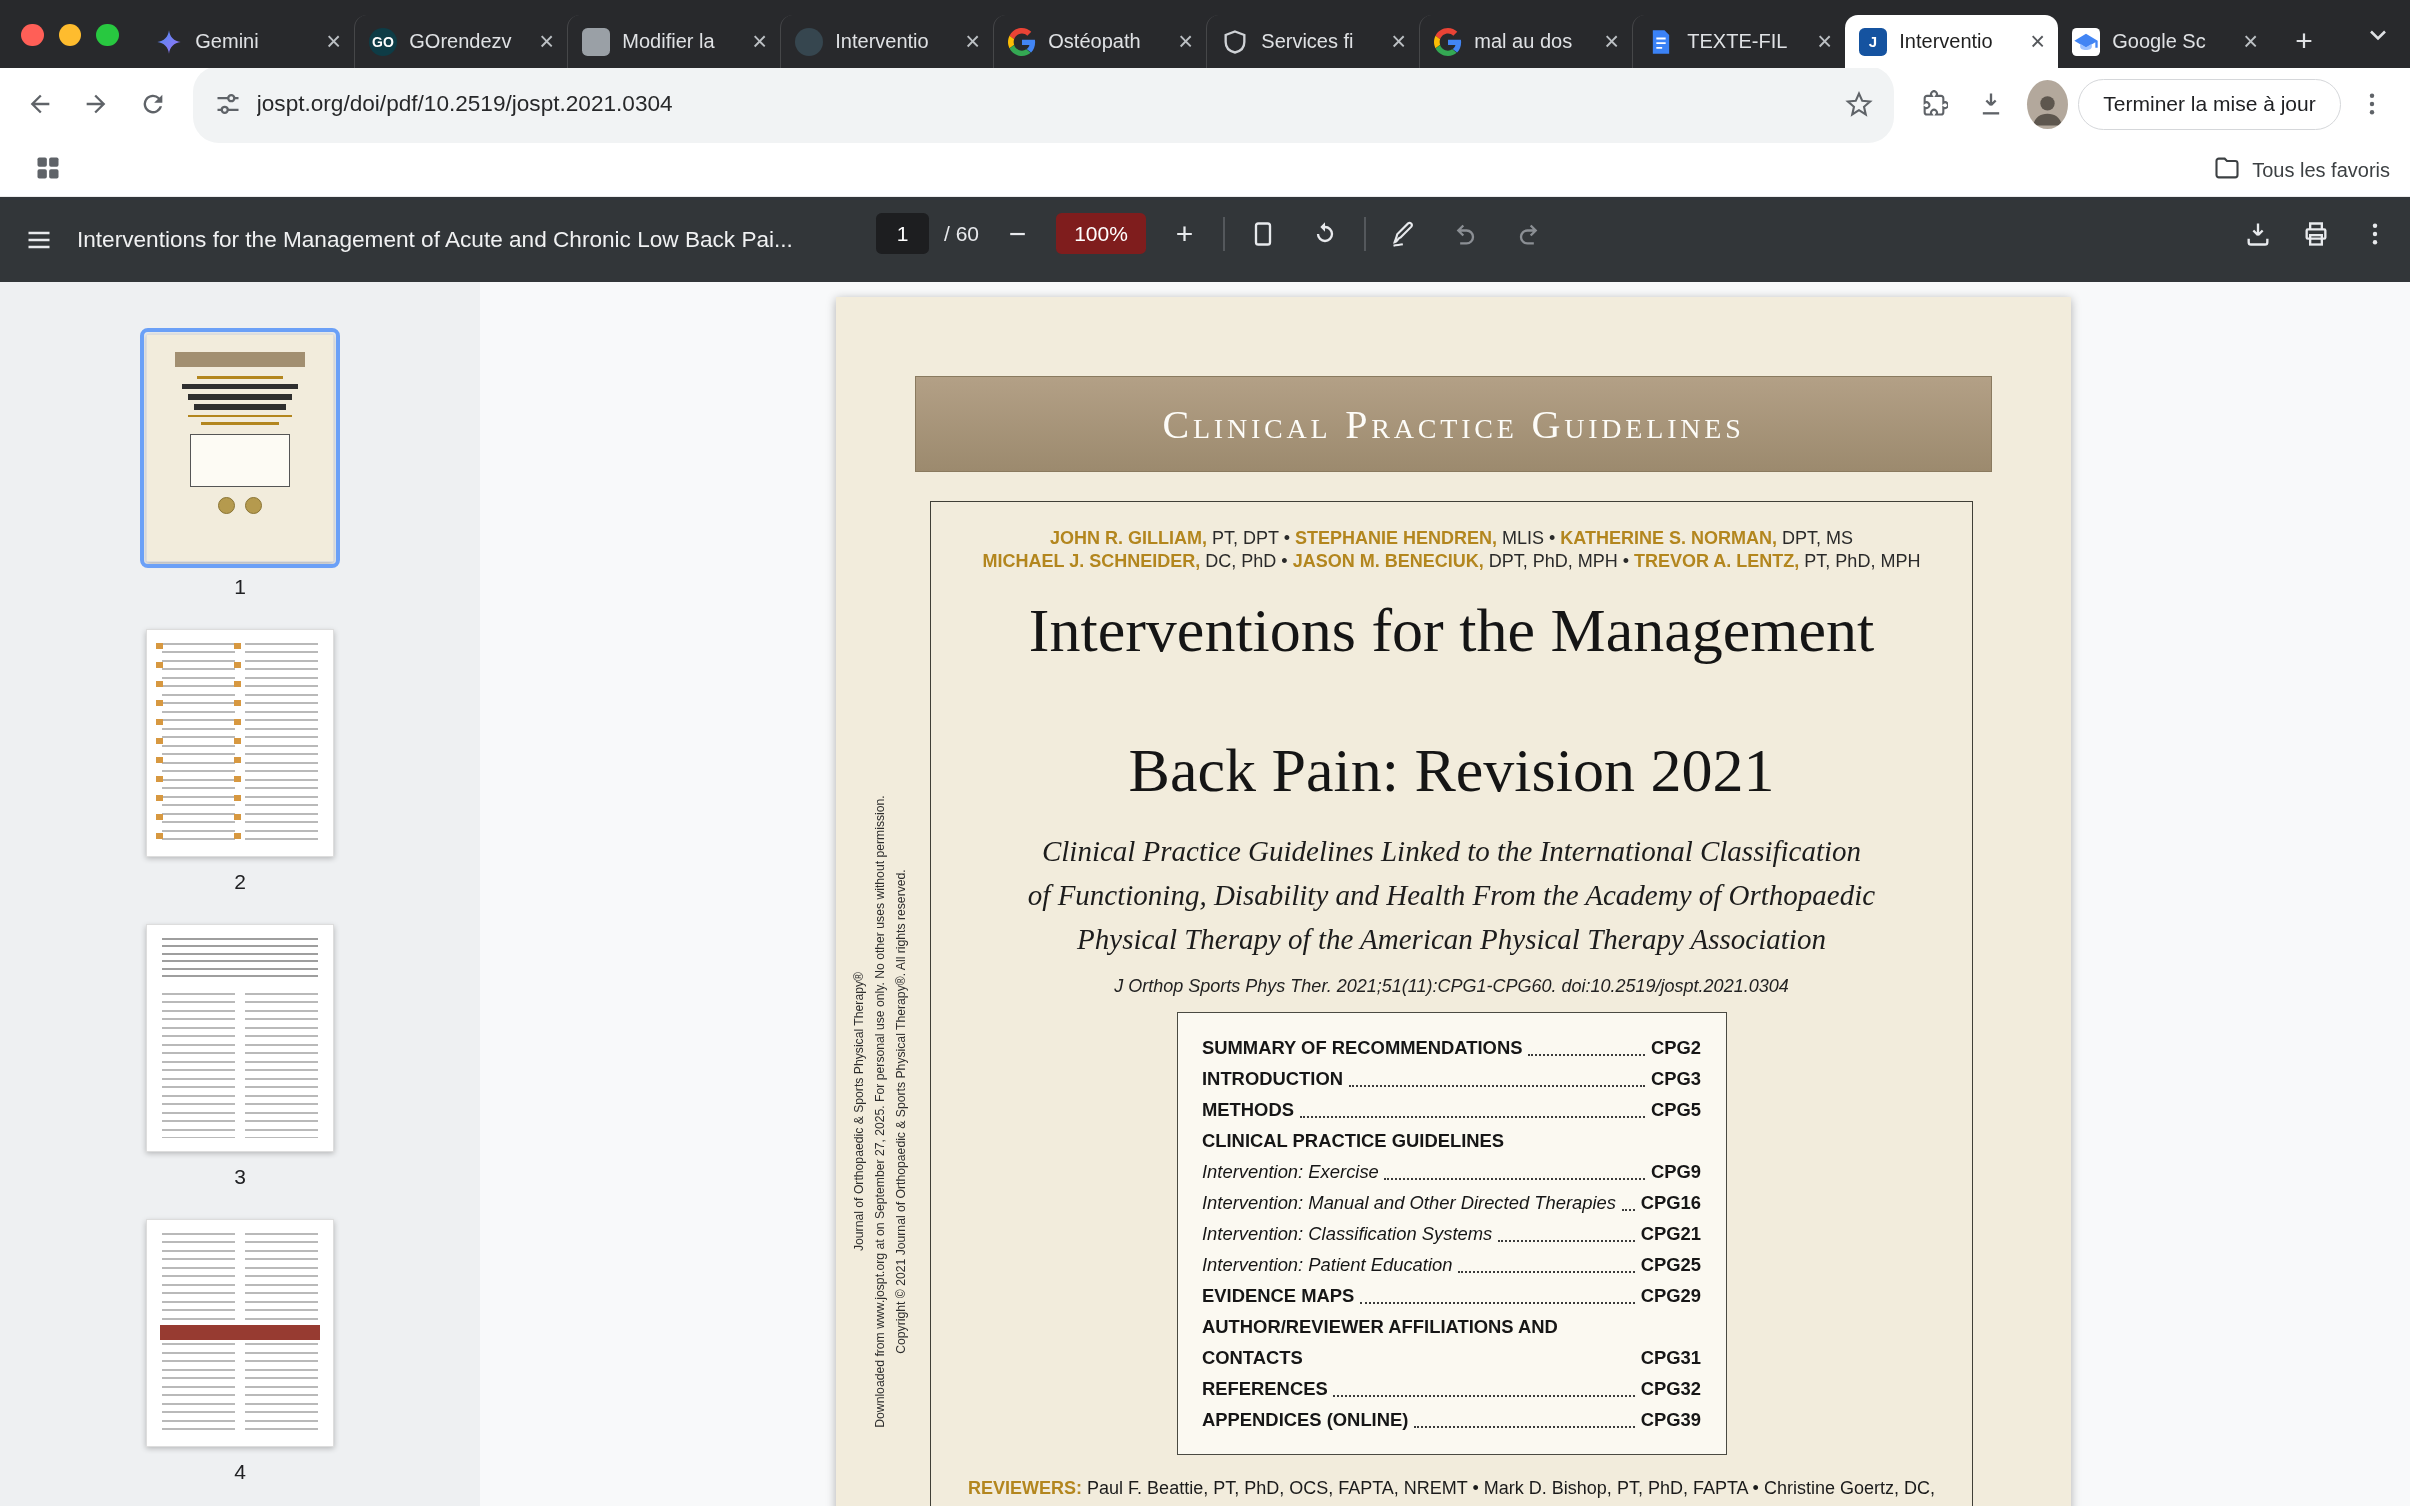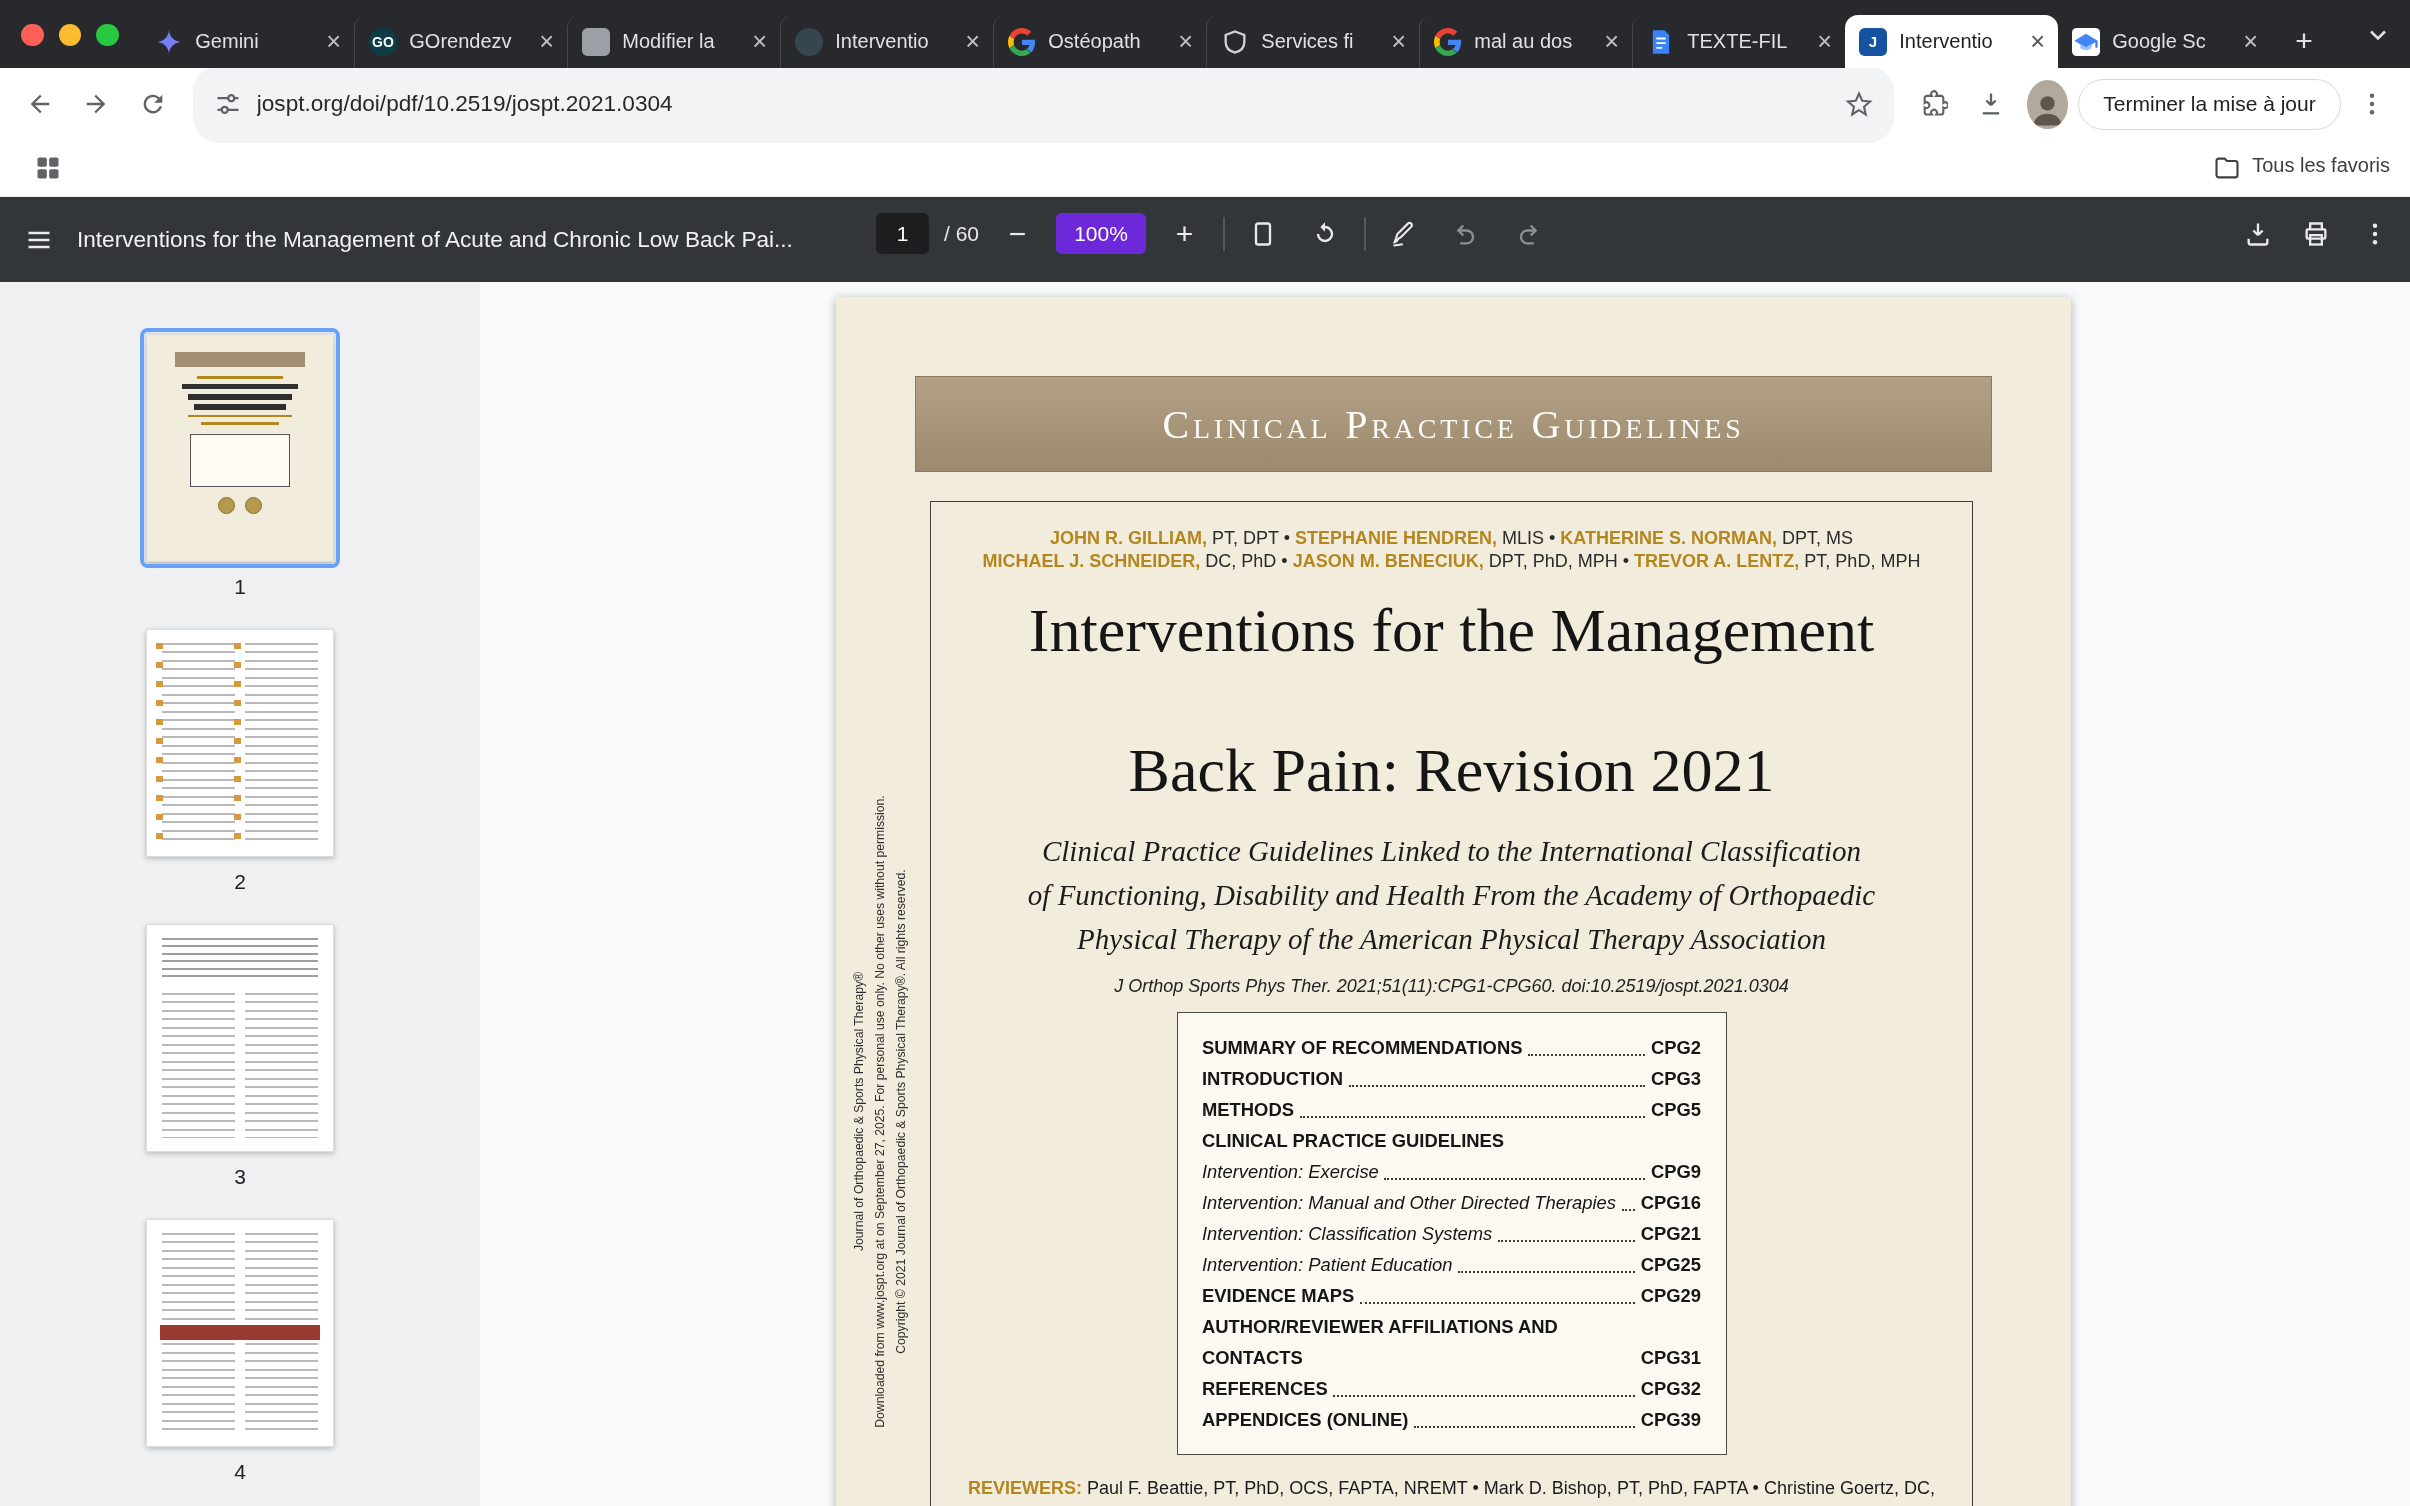--- a/index.html
+++ b/index.html
@@ -47,35 +47,35 @@
   .avatar{width:49px;height:49px;border-radius:50%;background:#b3a89c;overflow:hidden;
           display:flex;align-items:flex-end;justify-content:center}
   .avatar svg{width:41px;height:41px}
   .update-pill{height:51px;border:1.9px solid #d5d7da;border-radius:25.4px;display:flex;align-items:center;
                padding:0 24.5px;font-size:21px;color:#202124;background:#fff;white-space:nowrap;flex:0 0 auto}
 
   
   .bookmarks{height:56px;background:#fff;display:flex;align-items:center;padding:0 21px;color:#5f6368;
              border-bottom:0.9px solid #ececec}
   .bookmarks .icon svg{width:30px;height:30px;display:block}
-  .bm-right{margin-left:auto;display:flex;align-items:flex-start;gap:11.3px;font-size:20px;color:#3c4043}
+  .bm-right{margin-left:auto;display:flex;align-items:flex-end;gap:11.3px;font-size:20px;color:#3c4043}
 
   
   .pdfbar{height:85px;background:#323639;position:relative;display:flex;align-items:center;color:#e8eaed}
   .pbtn{width:47px;height:47px;display:flex;align-items:center;justify-content:center;color:#e8eaed;
         background:none;border:none;font-size:30px;border-radius:50%;flex:0 0 auto}
   .pbtn svg{width:28px;height:28px}
   .pbtn.disabled{color:#8b8f94}
   .pdfbar .hamb{margin-left:15px}
   .pdf-title{font-size:22.6px;color:#f0f1f2;margin-left:15px;white-space:nowrap;overflow:hidden;max-width:744px}
   .pdf-center{position:absolute;left:876px;top:0;height:73px;display:flex;align-items:center;gap:15px}
   .pagebox{width:53px;height:41px;background:#1d1e20;border-radius:5.6px;display:flex;align-items:center;
            justify-content:center;font-size:21px;color:#fff}
   .page-total{font-size:21px;color:#e8eaed}
-  .zoombox{width:90px;height:41px;background:#6d28d9;border-radius:5.6px;display:flex;align-items:center;
+  .zoombox{width:90px;height:41px;background:#7f1d1d;border-radius:5.6px;display:flex;align-items:center;
            justify-content:center;font-size:21px;color:#fff}
   .vsep{width:1.9px;height:34px;background:#54585c}
   .pdf-right{position:absolute;right:13px;top:0;height:73px;display:flex;align-items:center;gap:11.3px}
   .flip{transform:scaleX(-1)}
 
   
   .viewer{display:flex;height:1237px}
   .thumbs{width:480px;background:#eef0f2;display:flex;flex-direction:column;align-items:center;
           padding-top:52px;box-sizing:border-box;flex:0 0 auto}
   .thumb-item{display:flex;flex-direction:column;align-items:center;margin-bottom:30px}

